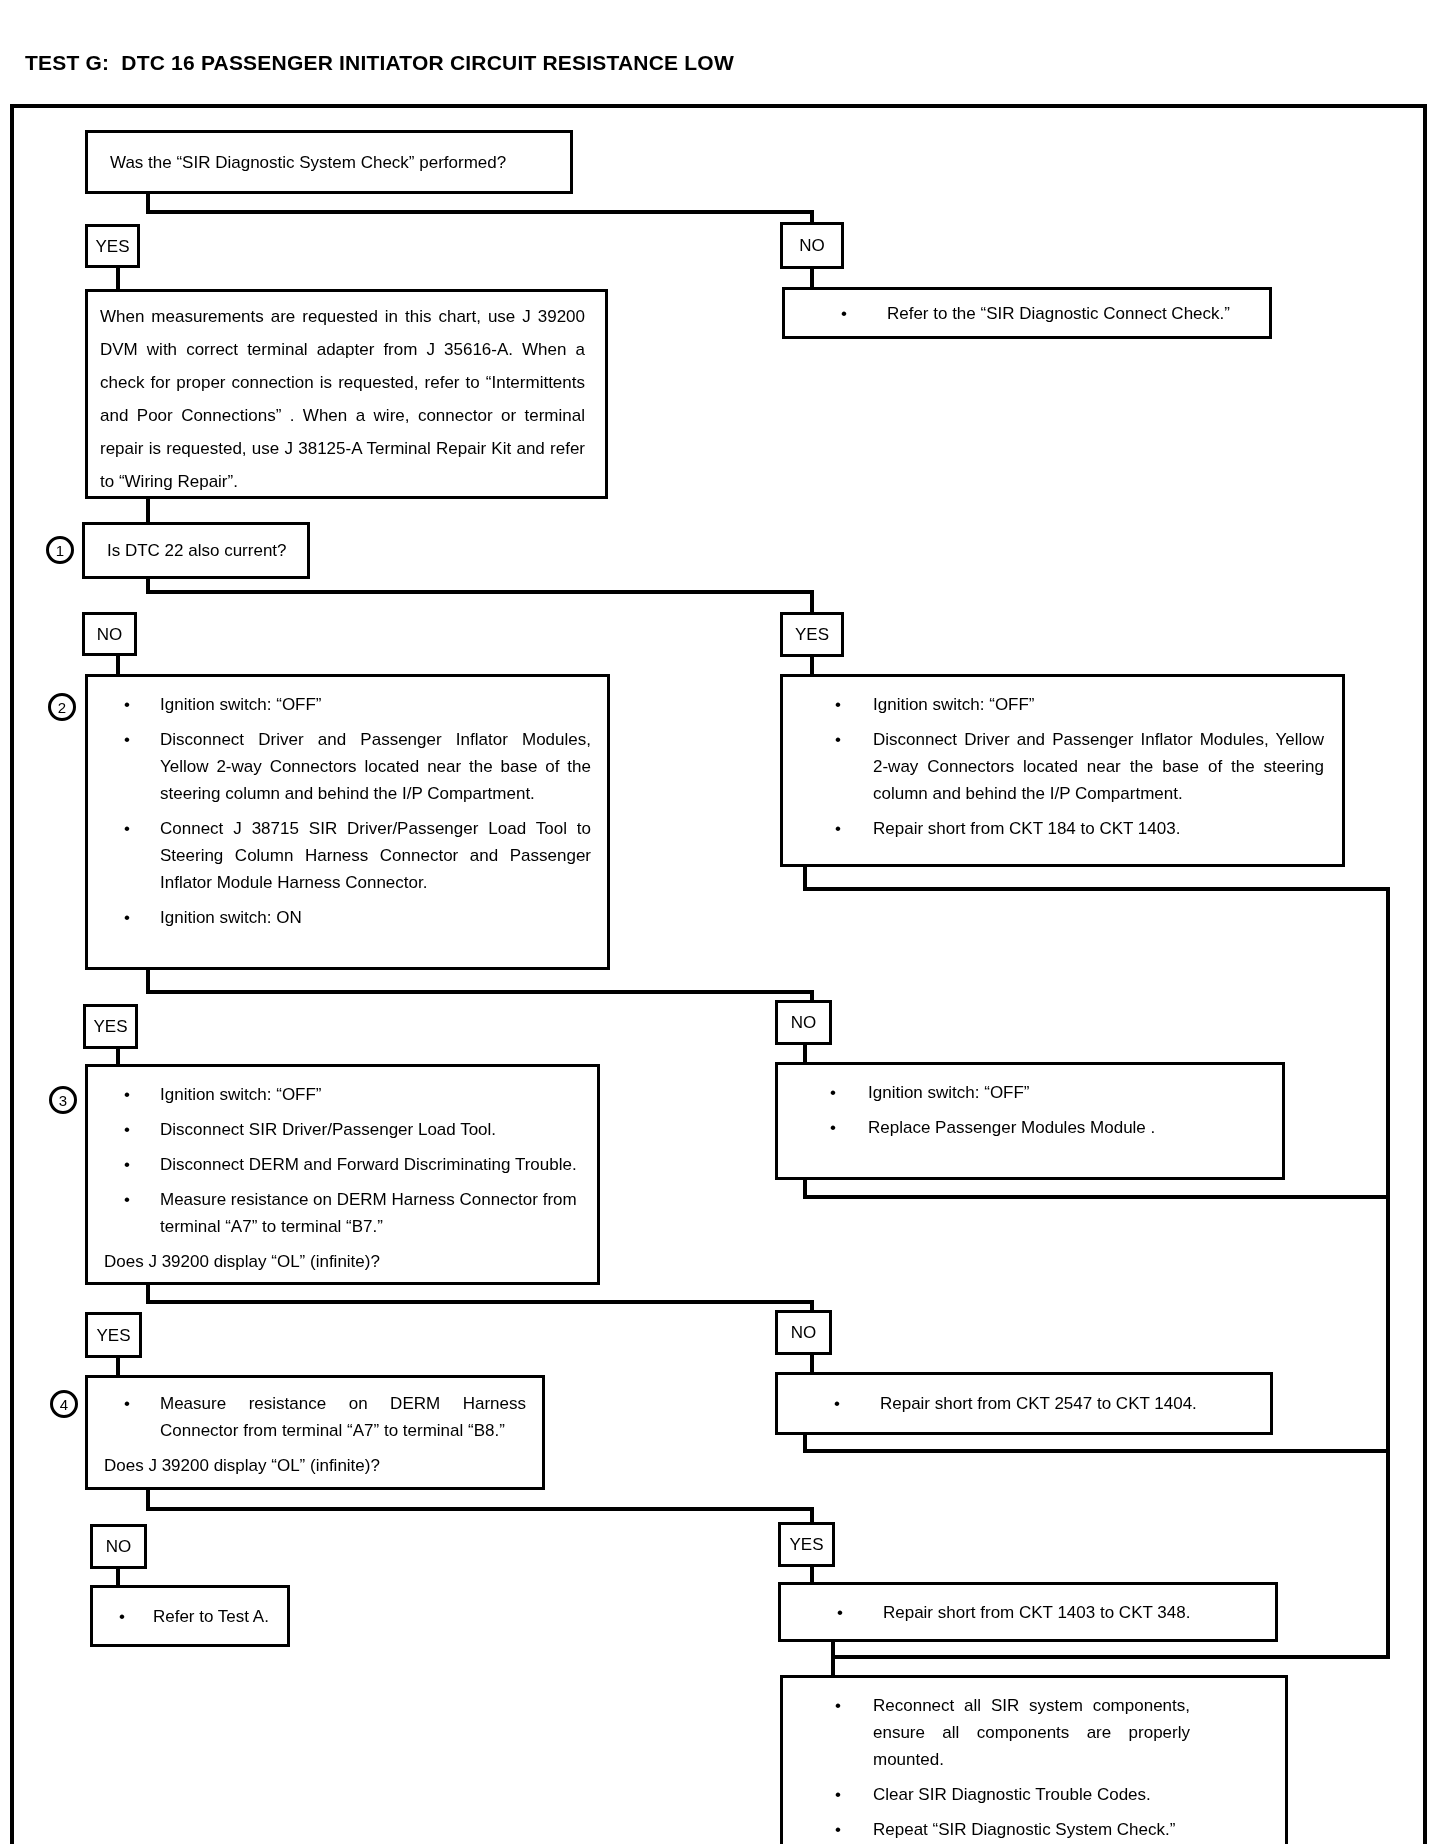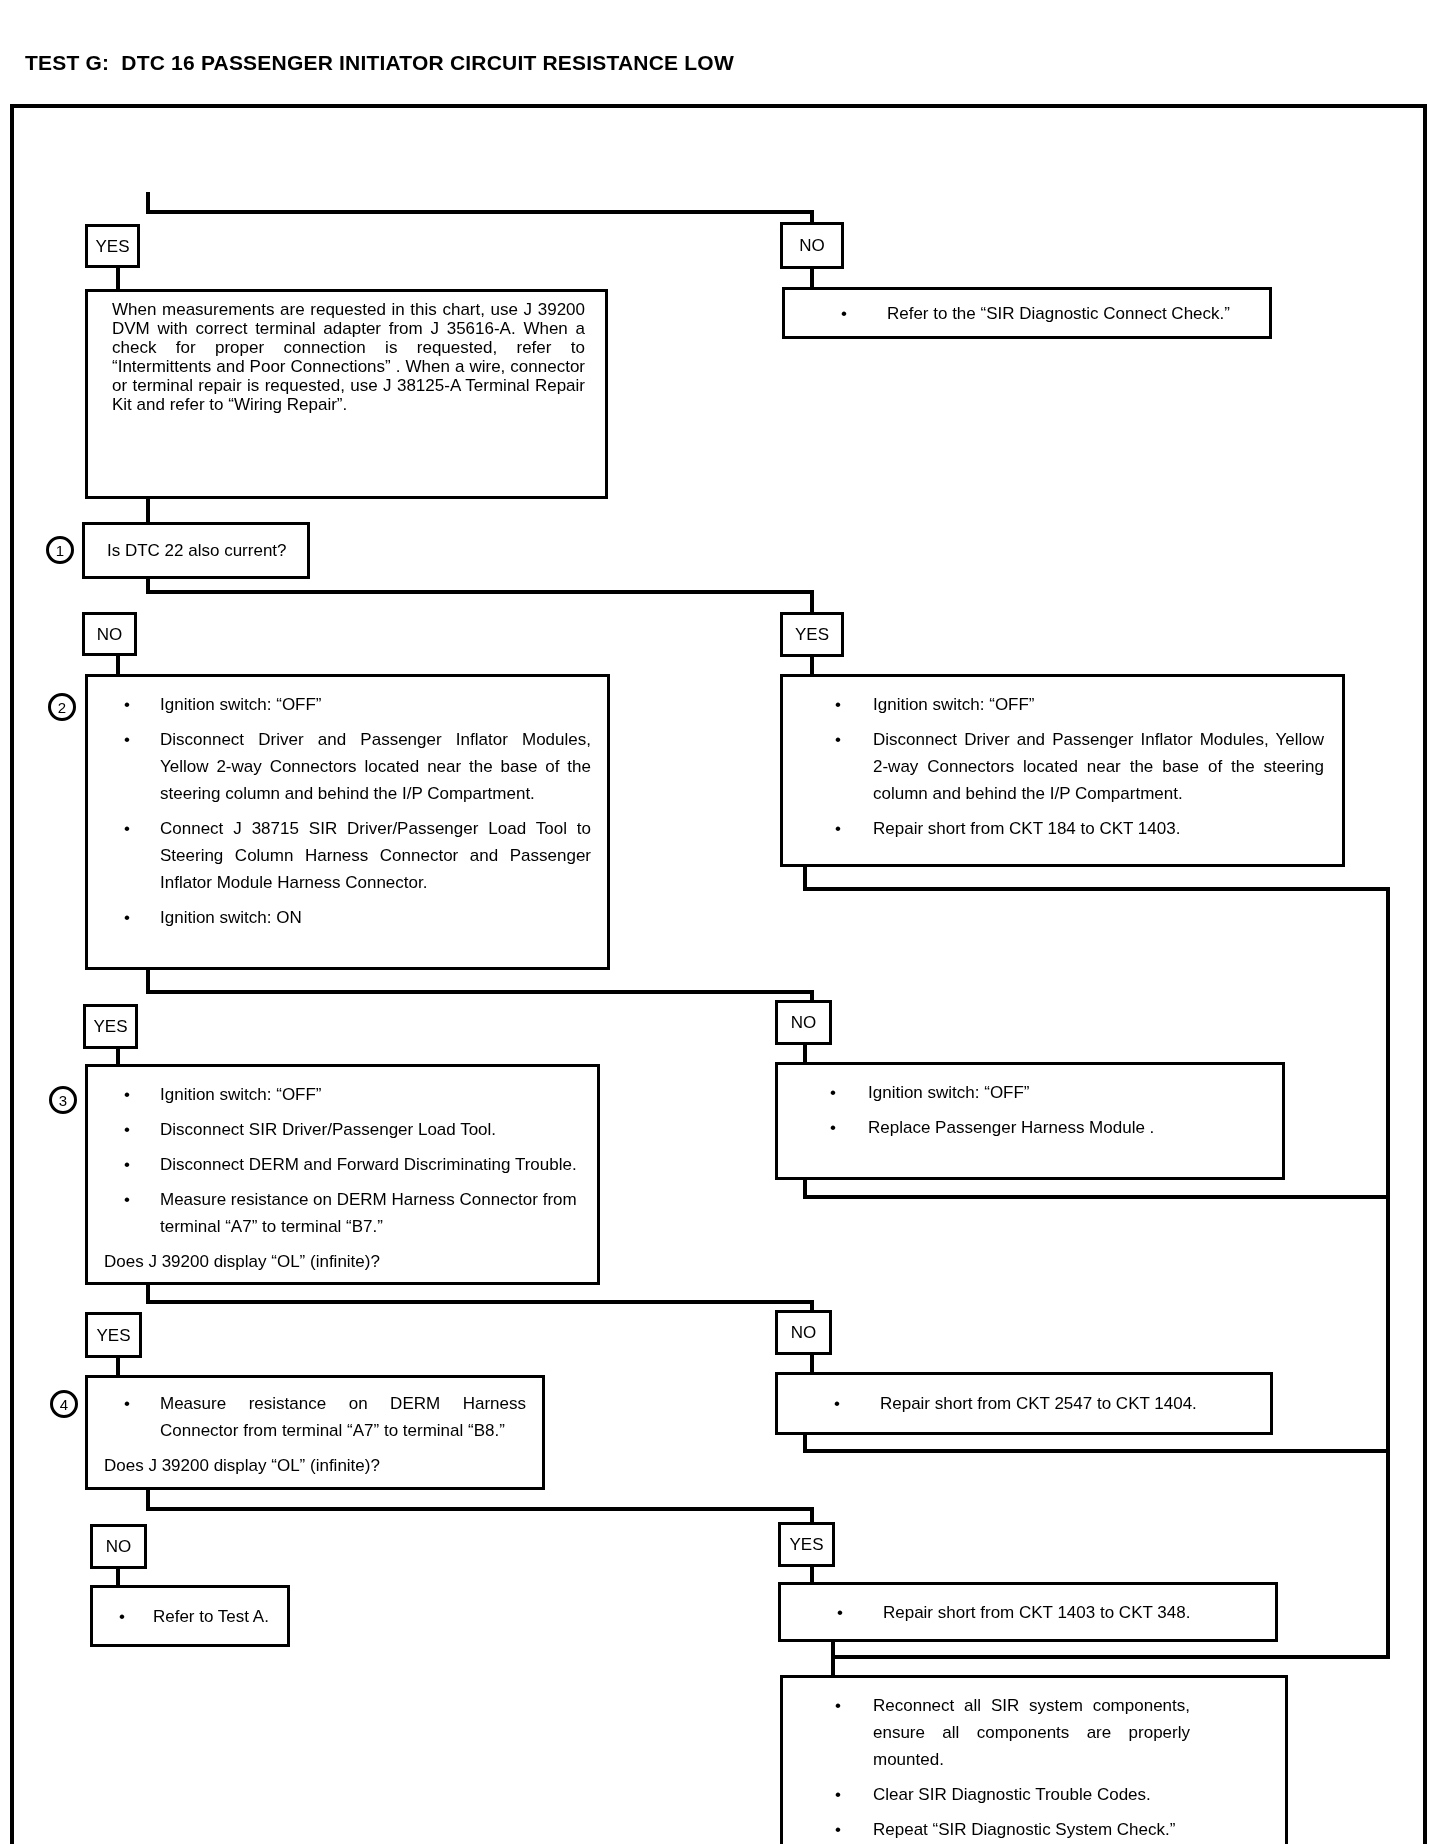--- a/index.html
+++ b/index.html
@@ -19,21 +19,21 @@
   .blt{position:absolute;left:36px;top:0;}
   .just{display:block;text-align:justify;}
   .q{padding-left:16px;margin-top:2px;}
   .r .row{padding-left:90px;padding-right:18px;}
   .r .blt{left:52px;}
   .final-rows .row{padding-right:95px;}
   .single .blt2{margin-left:56px;}
   .single .txt2{margin-left:40px;}
   .tight .blt2{margin-left:26px;}
   .tight .txt2{margin-left:28px;}
-  .note{padding:8px 20px 0 24px;line-height:19px;}
+  .note{padding:8px 20px 0 12px;line-height:33px;}
   .circ{position:absolute;width:28px;height:28px;border:3px solid #000;border-radius:50%;
         box-sizing:border-box;display:flex;align-items:center;justify-content:center;
         font-size:15px;background:#fff;}
 </style>
 </head>
 <body>
 
 <div class="canvas">
 
   <div class="title">TEST G:  DTC 16 PASSENGER INITIATOR CIRCUIT RESISTANCE LOW</div>
@@ -68,20 +68,23 @@
   <div class="ln" style="left:803px;top:1386px;width:4px;height:20px"></div>
   <div class="ln" style="left:803px;top:1402px;width:587px;height:4px"></div>
   <div class="ln" style="left:146px;top:1441px;width:4px;height:21px"></div>
   <div class="ln" style="left:146px;top:1460px;width:668px;height:4px"></div>
   <div class="ln" style="left:810px;top:1460px;width:4px;height:17px"></div>
   <div class="ln" style="left:116px;top:1520px;width:4px;height:20px"></div>
   <div class="ln" style="left:810px;top:1518px;width:4px;height:19px"></div>
   <div class="ln" style="left:831px;top:1593px;width:4px;height:37px"></div>
   <div class="ln" style="left:831px;top:1608px;width:559px;height:4px"></div>
 
+  <div class="bx flexc pad" style="left:85px;top:83px;width:488px;height:64px">
+    <span>Was the “SIR Diagnostic System Check” performed?</span>
+  </div>
 
   <div class="bx flexc lbl" style="left:85px;top:177px;width:55px;height:44px">
     <span>YES</span>
   </div>
   <div class="bx flexc lbl" style="left:780px;top:175px;width:64px;height:47px">
     <span>NO</span>
   </div>
 
   <div class="bx flexc single" style="left:782px;top:240px;width:490px;height:52px">
     <span class="blt2">•</span>
@@ -173,21 +176,21 @@
     <div class="q">Does J 39200 display “OL” (infinite)?</div>
   </div>
 
   <div class="bx bigbox r" style="left:775px;top:1015px;width:510px;height:118px">
     <div class="row">
       <span class="blt">•</span>
       <span>Ignition switch: “OFF”</span>
     </div>
     <div class="row">
       <span class="blt">•</span>
-      <span>Replace Passenger Harness Module .</span>
+      <span>Replace Passenger Modules Module .</span>
     </div>
   </div>
 
   <div class="bx flexc lbl" style="left:85px;top:1265px;width:57px;height:46px">
     <span>YES</span>
   </div>
   <div class="bx flexc lbl" style="left:775px;top:1263px;width:57px;height:45px">
     <span>NO</span>
   </div>
 

